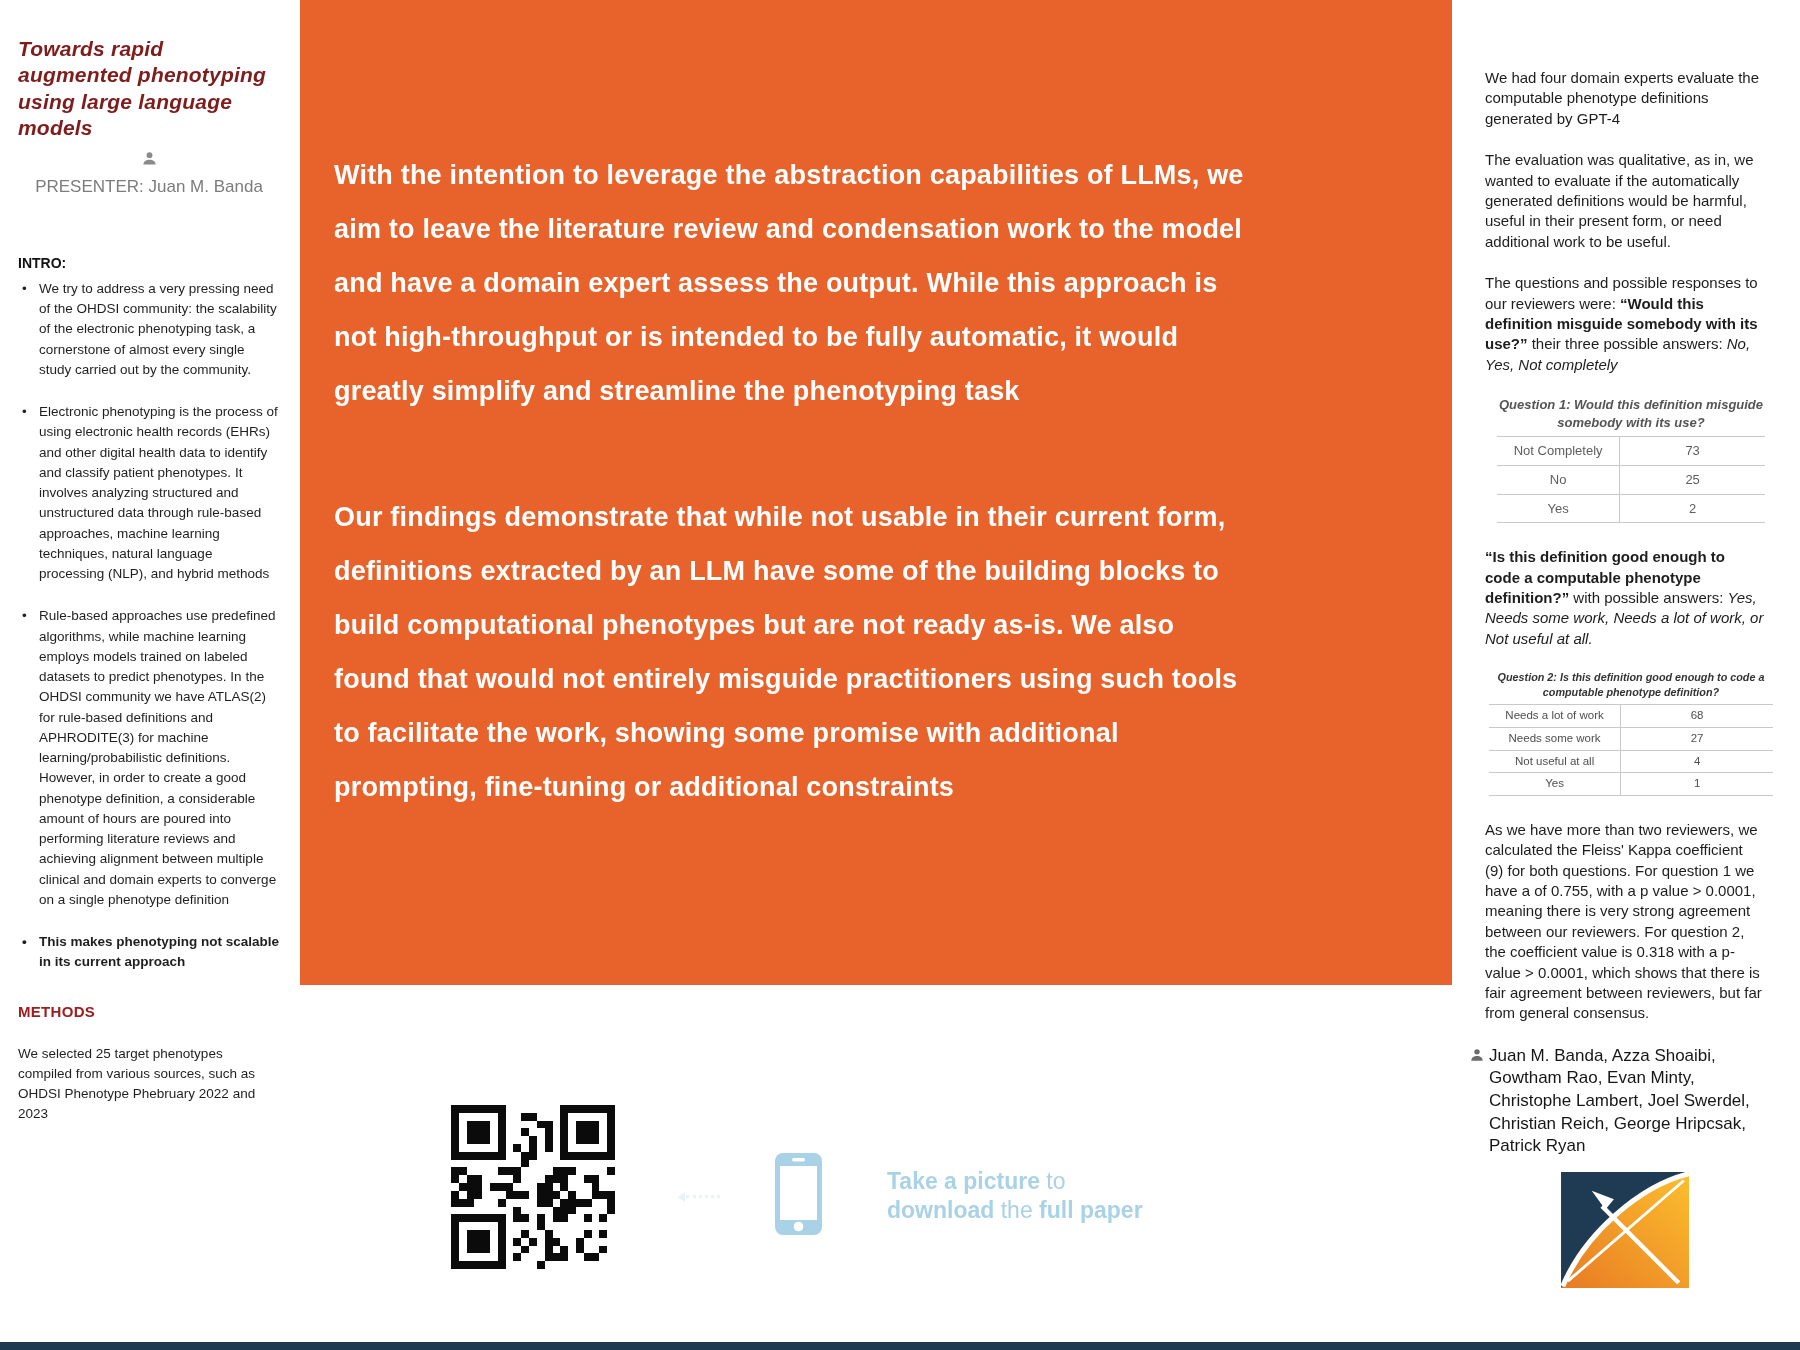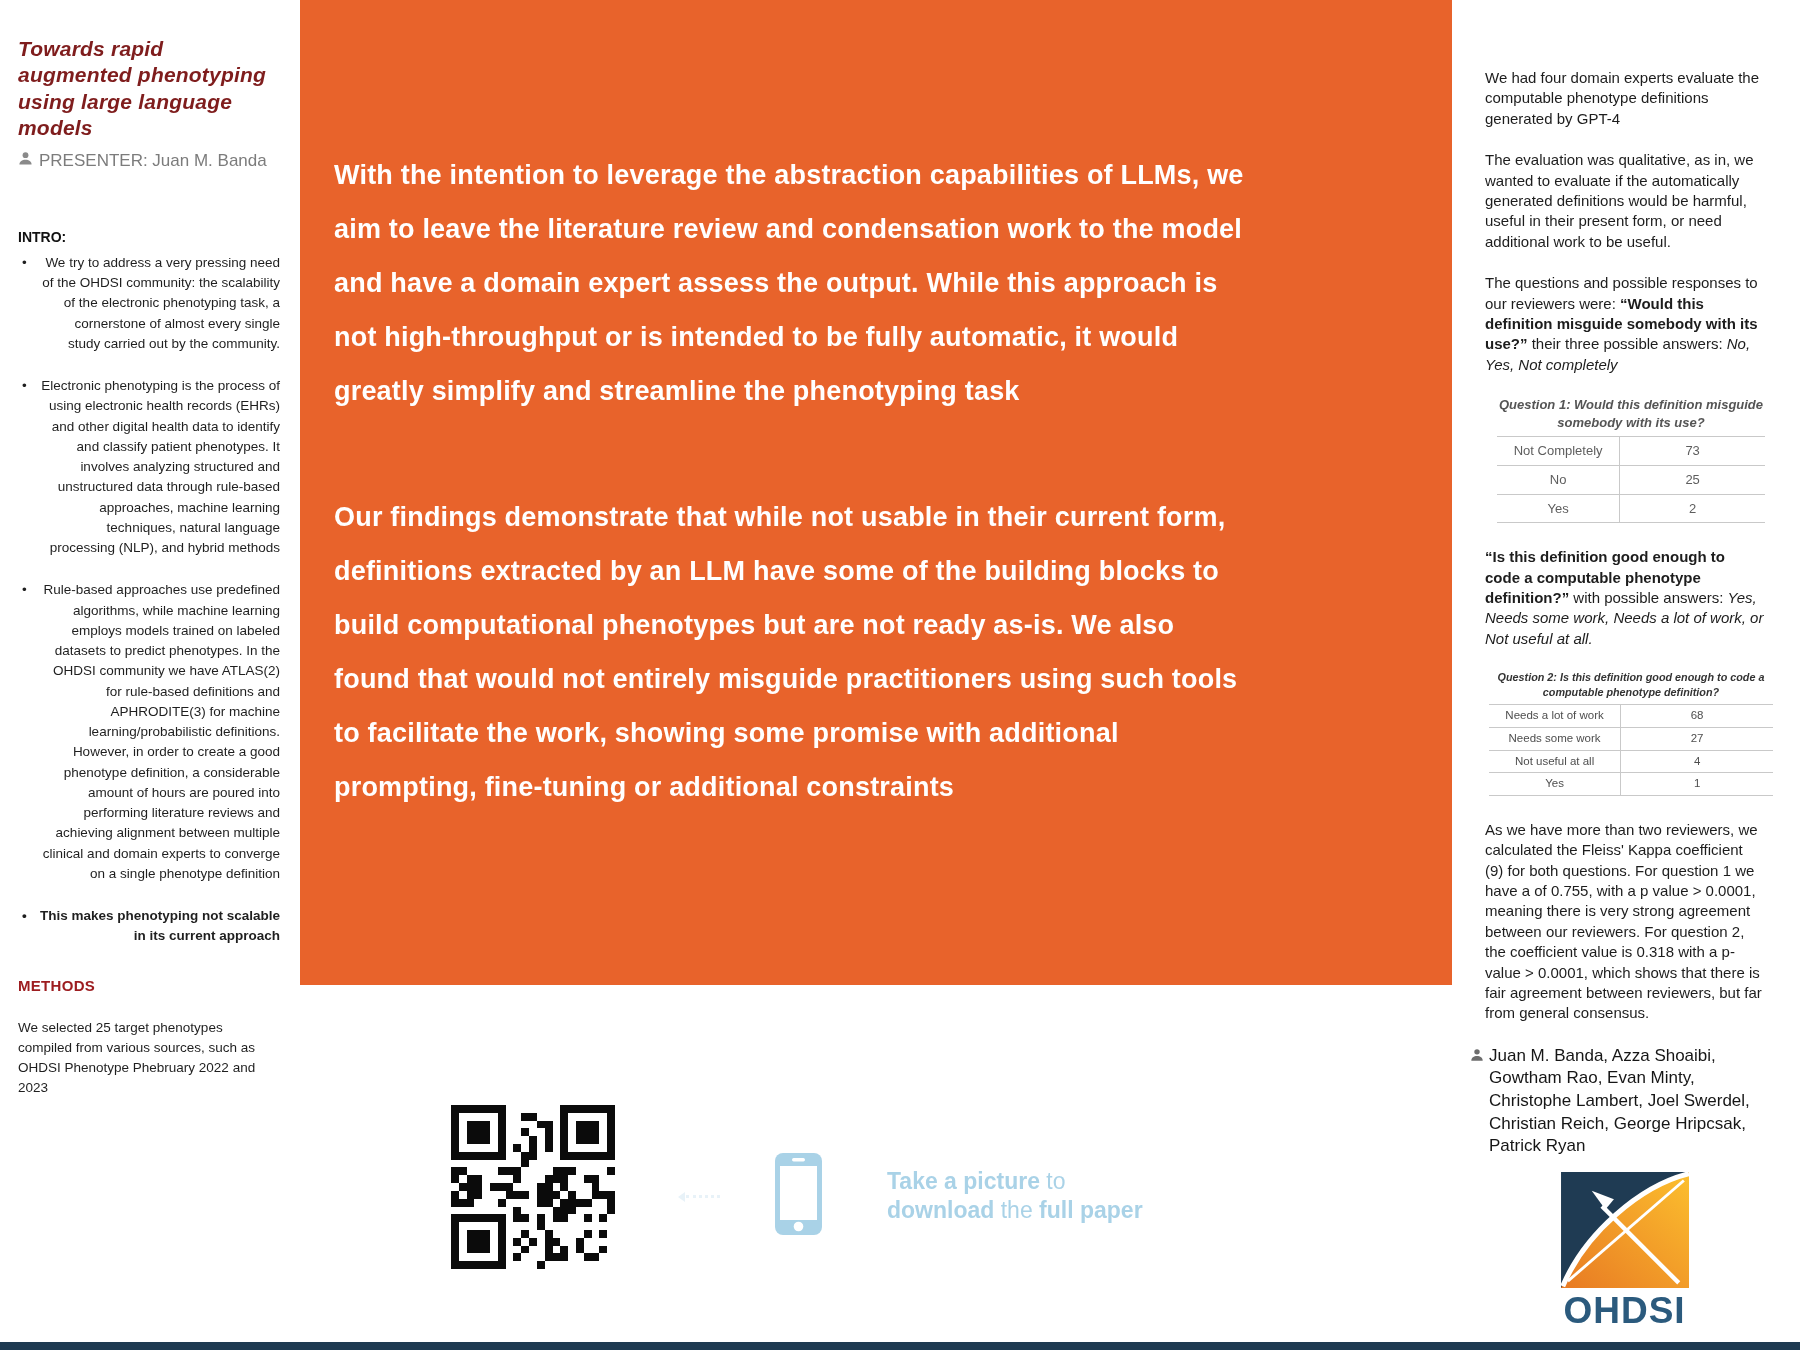--- a/index.html
+++ b/index.html
@@ -4,26 +4,26 @@
 <style>
   html,body{margin:0;padding:0;background:#ffffff;}
   .poster{position:relative;width:1800px;height:1350px;background:#ffffff;overflow:hidden;
           font-family:"Liberation Sans",sans-serif;color:#1a1a1a;}
 
   
   .col-left{position:absolute;left:0;top:0;width:300px;height:1342px;background:#ffffff;
             box-sizing:border-box;padding:36px 20px 0 18px;}
   .poster-title{font-size:21px;font-weight:bold;font-style:italic;line-height:1.26;
                 color:#7f1d1d;max-width:250px;letter-spacing:0.2px;}
-  .presenter-row{display:flex;align-items:center;gap:6px;margin-top:9px;color:#7c7c7c;font-size:17px;}
+  .presenter-row{display:flex;align-items:center;gap:6px;margin-top:9px;color:#7c7c7c;font-size:17px;flex-direction:column;}
   .presenter-row svg{flex:0 0 auto;}
   .intro-heading{margin-top:58px;font-size:14px;font-weight:bold;color:#111;}
   .intro-list{list-style:none;margin:8px 0 0 0;padding:0;}
   .intro-list li{position:relative;padding-left:21px;font-size:13.5px;line-height:1.5;
-                 color:#1f1f1f;margin-bottom:22px;text-align:right;}
+                 color:#1f1f1f;margin-bottom:22px;}
   .intro-list li::before{content:"•";position:absolute;left:4px;top:0;color:#1f1f1f;}
   .intro-list li.bold{font-weight:bold;}
   .methods-heading{margin-top:30px;font-size:15px;font-weight:bold;color:#9d1d20;letter-spacing:0.3px;}
   .methods-text{margin-top:24px;font-size:13.5px;line-height:1.5;color:#1f1f1f;max-width:258px;}
 
   
   .col-center{position:absolute;left:300px;top:0;width:1152px;height:985px;background:#e8632b;
               box-sizing:border-box;}
   .center-text{position:absolute;left:34px;top:148px;width:915px;color:#ffffff;
                font-size:27px;font-weight:bold;line-height:54px;letter-spacing:0.2px;}
@@ -326,18 +326,17 @@
             <stop offset="1" stop-color="#fcbf2e"></stop>
           </linearGradient>
         </defs>
         <rect x="0" y="0" width="150" height="136" fill="#1f3b53"></rect>
         <path d="M150 0 C 95 14, 30 70, 0 136 L 150 136 Z" fill="url(#ohdsiGrad)"></path>
         <path d="M150 2 C 93 16, 28 72, 2 134" fill="none" stroke="#ffffff" stroke-width="6"></path>
         <path d="M144 10 L 8 128" stroke="#ffffff" stroke-width="3.4"></path>
         <path d="M138 130 L 48 40" stroke="#ffffff" stroke-width="5"></path>
         <path d="M52 44 L 36 22 L 62 32 Z" fill="#ffffff"></path>
       </svg>
-      <div class="logo-word">OHDSI</div>
     </div>
   </aside>
 
   <div class="bottom-bar"></div>
 </div>
 
 </body></html>

